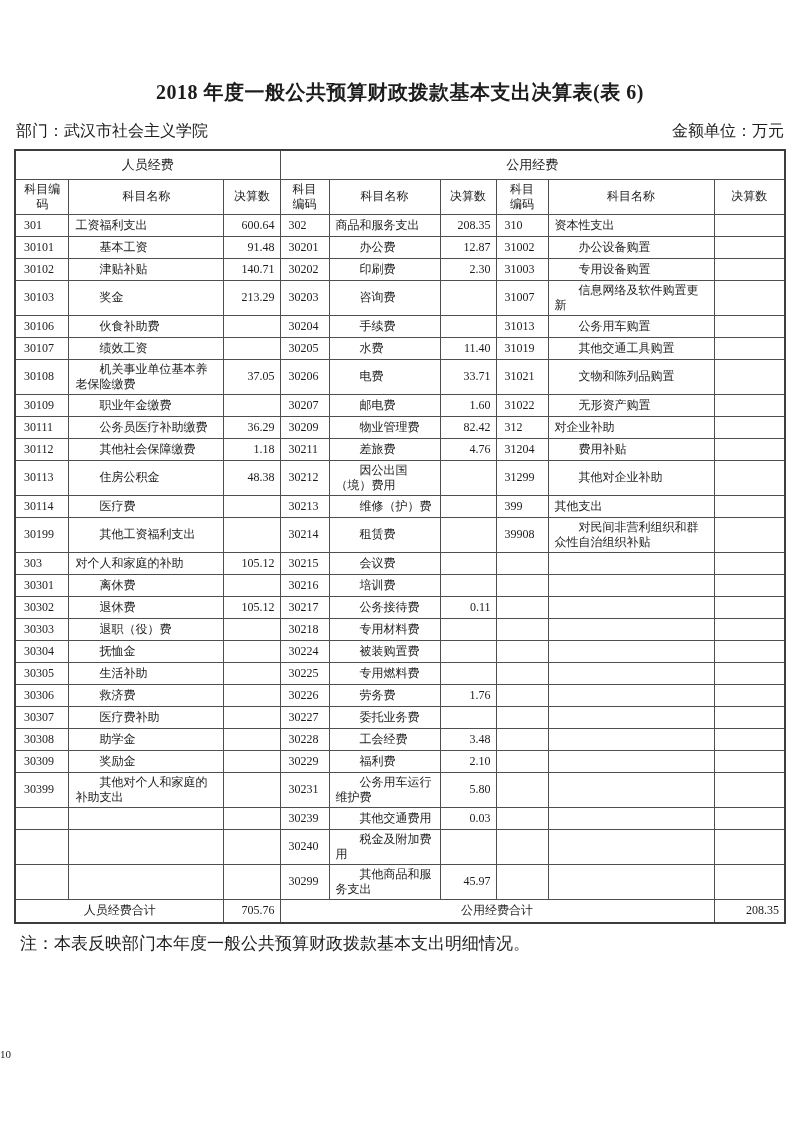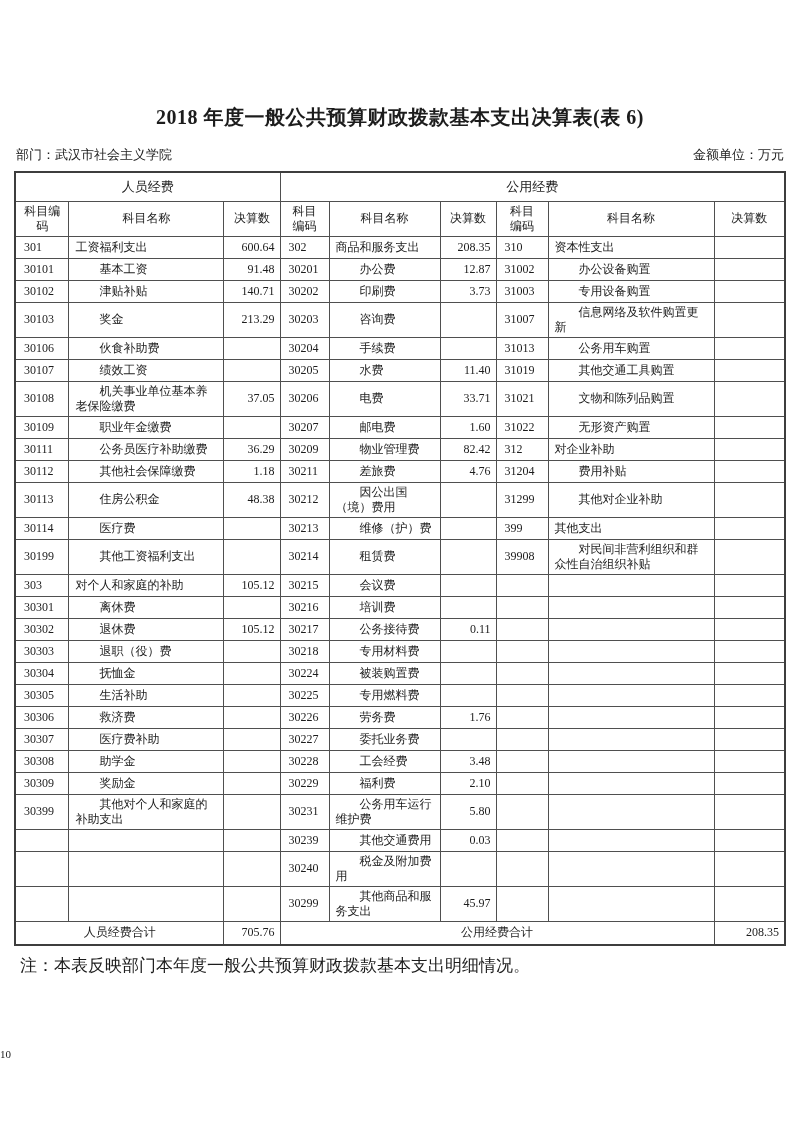--- a/index.html
+++ b/index.html
@@ -2,26 +2,26 @@
 <html><head>
 <meta charset="utf-8">
 <style>
   html, body { margin: 0; padding: 0; background: #ffffff; }
   .page {
     width: 800px; height: 1130px; position: relative; background: #ffffff;
     font-family: "Liberation Serif", "DejaVu Serif", serif;
     color: #1c1c1c; box-sizing: border-box; overflow: hidden;
   }
   .title {
-    margin: 0; padding-top: 104px; text-align: center;
+    margin: 0; padding-top: 79px; text-align: center;
     font-size: 20px; font-weight: bold; letter-spacing: 0.5px;
   }
   .meta {
     display: flex; justify-content: space-between;
-    margin: 15px 16px 7px 16px; font-size: 13px;
+    margin: 15px 16px 7px 16px; font-size: 16px;
   }
   table.budget {
     border-collapse: collapse; table-layout: fixed; width: 770px;
     margin: 0 auto; font-size: 12px; line-height: 15px;
     border: 2px solid #3d3d3d;
   }
   th, td {
     border: 1px solid #4f4f4f; vertical-align: middle;
     box-sizing: border-box; overflow: hidden; word-break: normal;
   }
@@ -104,21 +104,21 @@
           <td class="code">31002</td>
           <td class="name lvl1">办公设备购置</td>
           <td class="val"></td>
         </tr>
         <tr>
           <td class="code">30102</td>
           <td class="name lvl1">津贴补贴</td>
           <td class="val">140.71</td>
           <td class="code">30202</td>
           <td class="name lvl1">印刷费</td>
-          <td class="val">3.73</td>
+          <td class="val">2.30</td>
           <td class="code">31003</td>
           <td class="name lvl1">专用设备购置</td>
           <td class="val"></td>
         </tr>
         <tr>
           <td class="code">30103</td>
           <td class="name lvl1">奖金</td>
           <td class="val">213.29</td>
           <td class="code">30203</td>
           <td class="name lvl1">咨询费</td>

